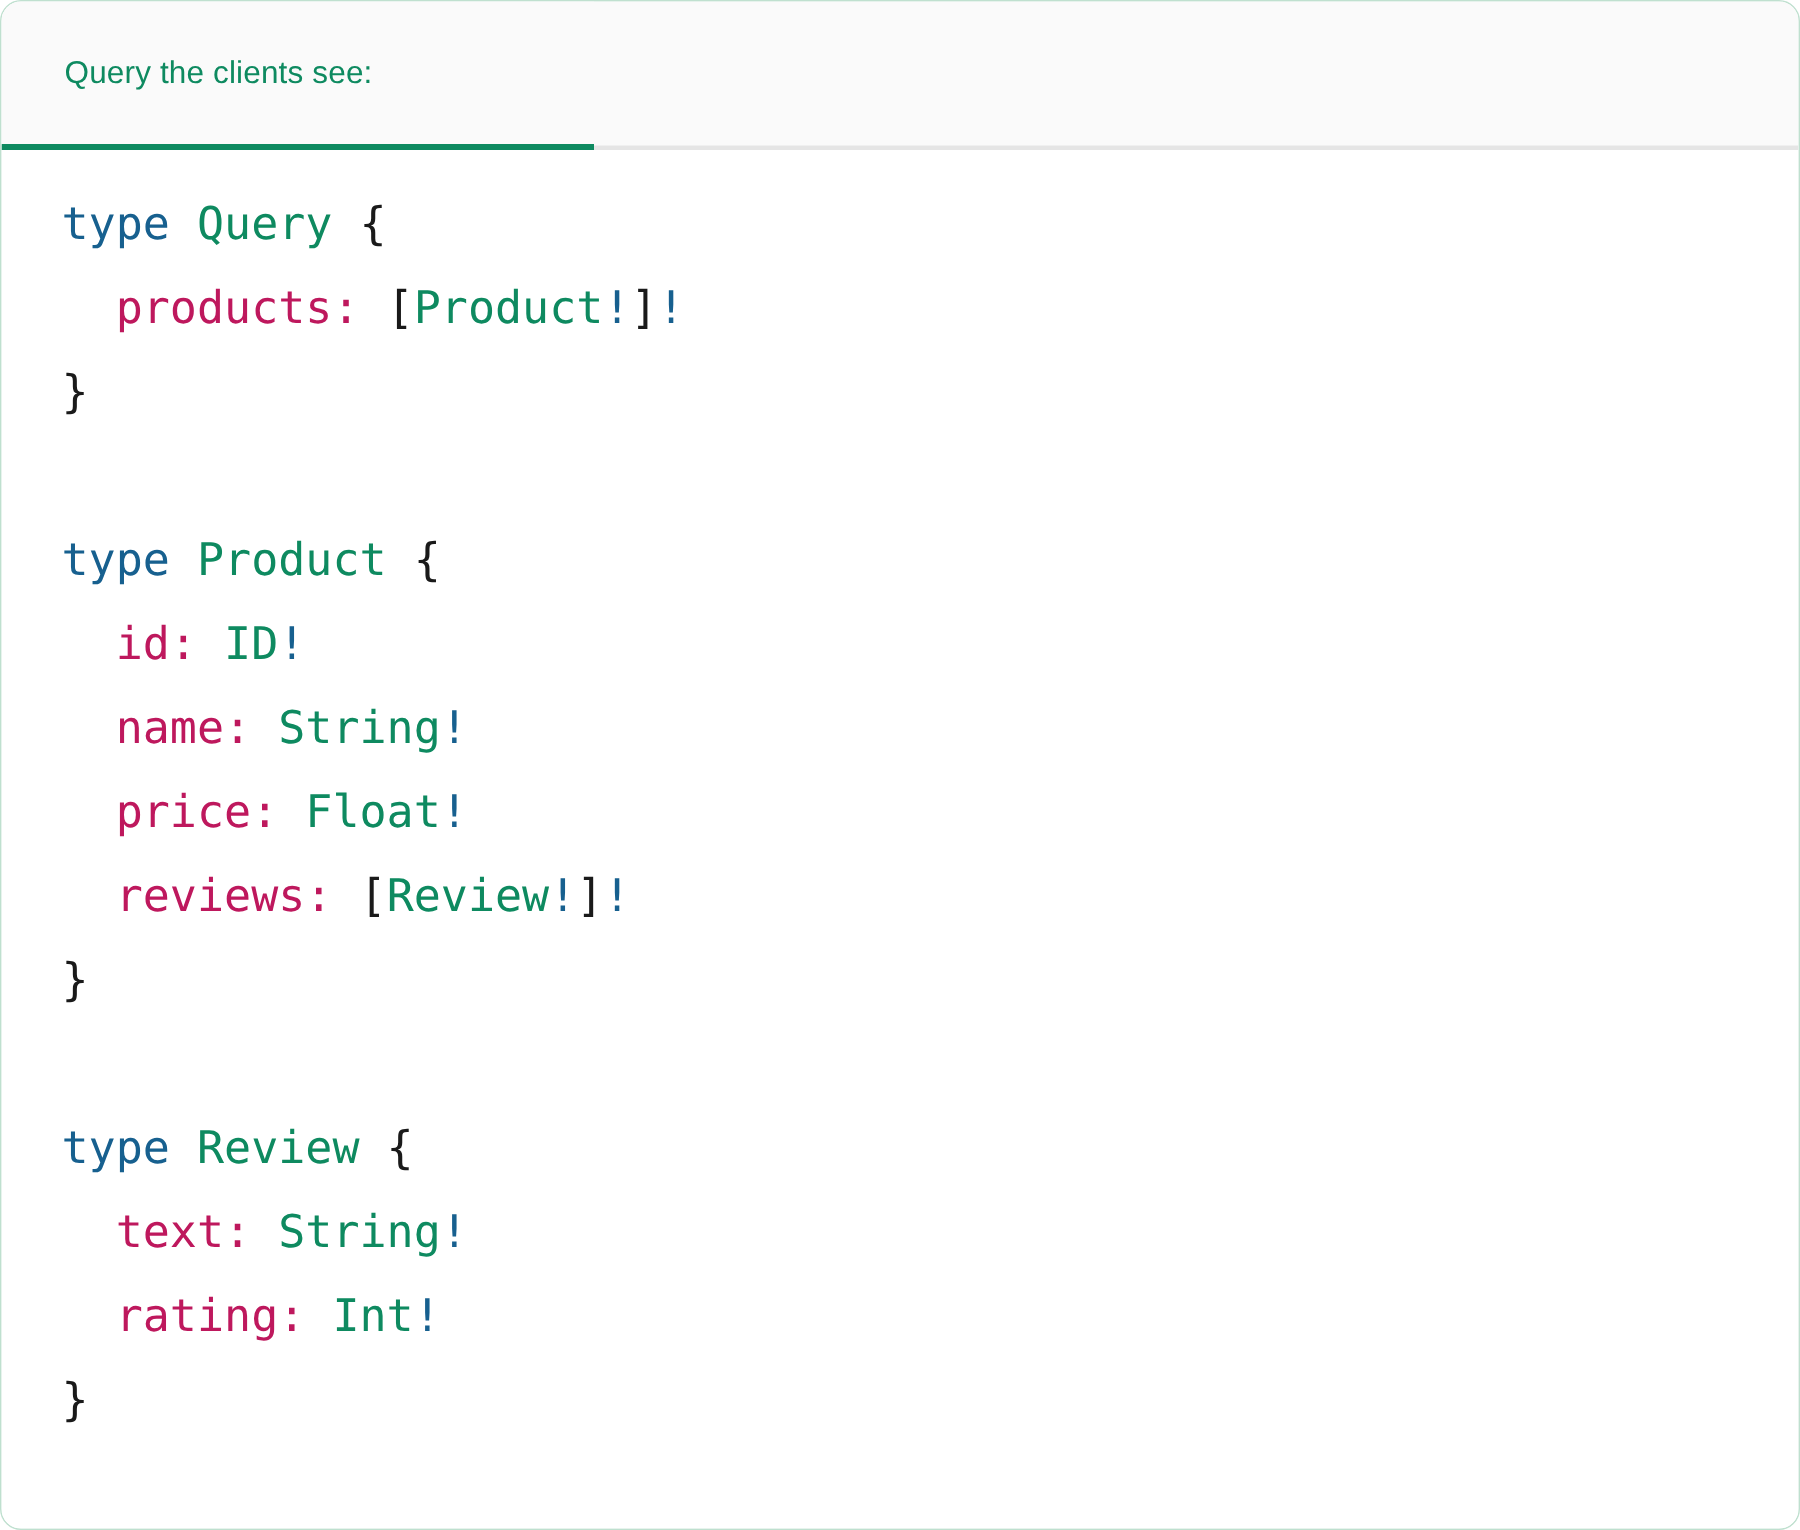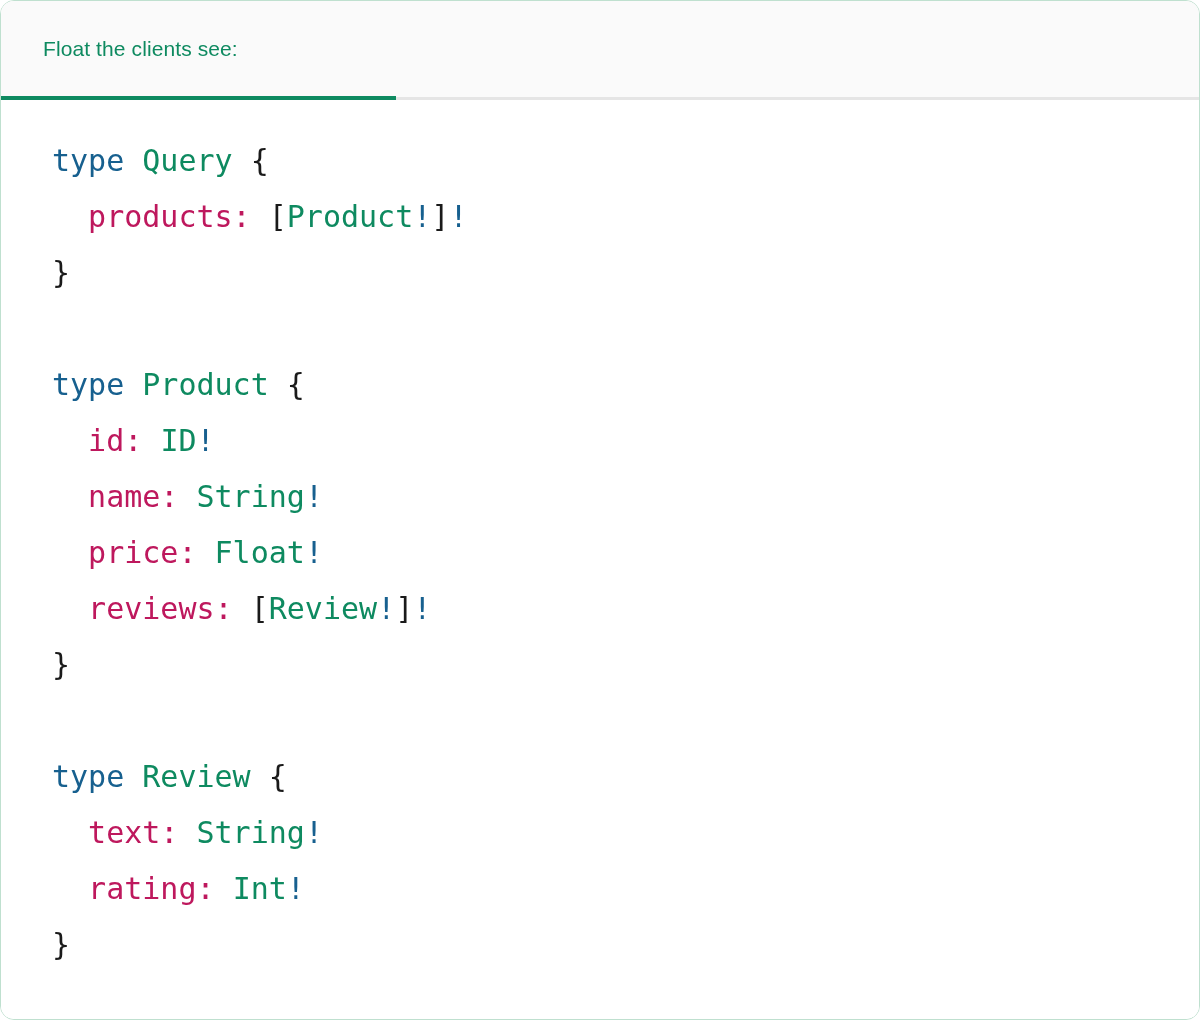--- a/index.html
+++ b/index.html
@@ -70,21 +70,21 @@
 
   
   .code-area {
     flex: 1 1 auto;
     background: #ffffff;
     padding: 22px 0 0 0;
     overflow: hidden;
   }
 
   .code {
-    margin: 11px;
+    margin: 0;
     padding: 0 0 0 40px;
     font-family: "DejaVu Sans Mono", "Liberation Mono", monospace;
     font-size: 30px;
     line-height: 56px;
     color: #1a1a1a;
     white-space: pre;
     tab-size: 2;
   }
 
   .code .ln {
@@ -98,21 +98,21 @@
   .tok-punc { color: #1a1a1a; }   
   .tok-field{ color: #be185d; }   
 </style>
 </head>
 <body>
 
 <div class="panel">
 
   <div class="tabbar">
     <div class="tab active">
-      <span class="tab-label">Float the clients see:</span>
+      <span class="tab-label">Query the clients see:</span>
     </div>
   </div>
 
   <div class="code-area">
     <pre class="code"><span class="ln"><span class="tok-kw">type</span><span class="tok-punc"> </span><span class="tok-type">Query</span><span class="tok-punc"> {</span></span><span class="ln"><span class="tok-field">  products: </span><span class="tok-punc">[</span><span class="tok-type">Product</span><span class="tok-kw">!</span><span class="tok-punc">]</span><span class="tok-kw">!</span></span><span class="ln"><span class="tok-punc">}</span></span><span class="ln blank">&nbsp;</span><span class="ln"><span class="tok-kw">type</span><span class="tok-punc"> </span><span class="tok-type">Product</span><span class="tok-punc"> {</span></span><span class="ln"><span class="tok-field">  id: </span><span class="tok-type">ID</span><span class="tok-kw">!</span></span><span class="ln"><span class="tok-field">  name: </span><span class="tok-type">String</span><span class="tok-kw">!</span></span><span class="ln"><span class="tok-field">  price: </span><span class="tok-type">Float</span><span class="tok-kw">!</span></span><span class="ln"><span class="tok-field">  reviews: </span><span class="tok-punc">[</span><span class="tok-type">Review</span><span class="tok-kw">!</span><span class="tok-punc">]</span><span class="tok-kw">!</span></span><span class="ln"><span class="tok-punc">}</span></span><span class="ln blank">&nbsp;</span><span class="ln"><span class="tok-kw">type</span><span class="tok-punc"> </span><span class="tok-type">Review</span><span class="tok-punc"> {</span></span><span class="ln"><span class="tok-field">  text: </span><span class="tok-type">String</span><span class="tok-kw">!</span></span><span class="ln"><span class="tok-field">  rating: </span><span class="tok-type">Int</span><span class="tok-kw">!</span></span><span class="ln"><span class="tok-punc">}</span></span></pre>
   </div>
 
 </div>
 
 </body></html>

